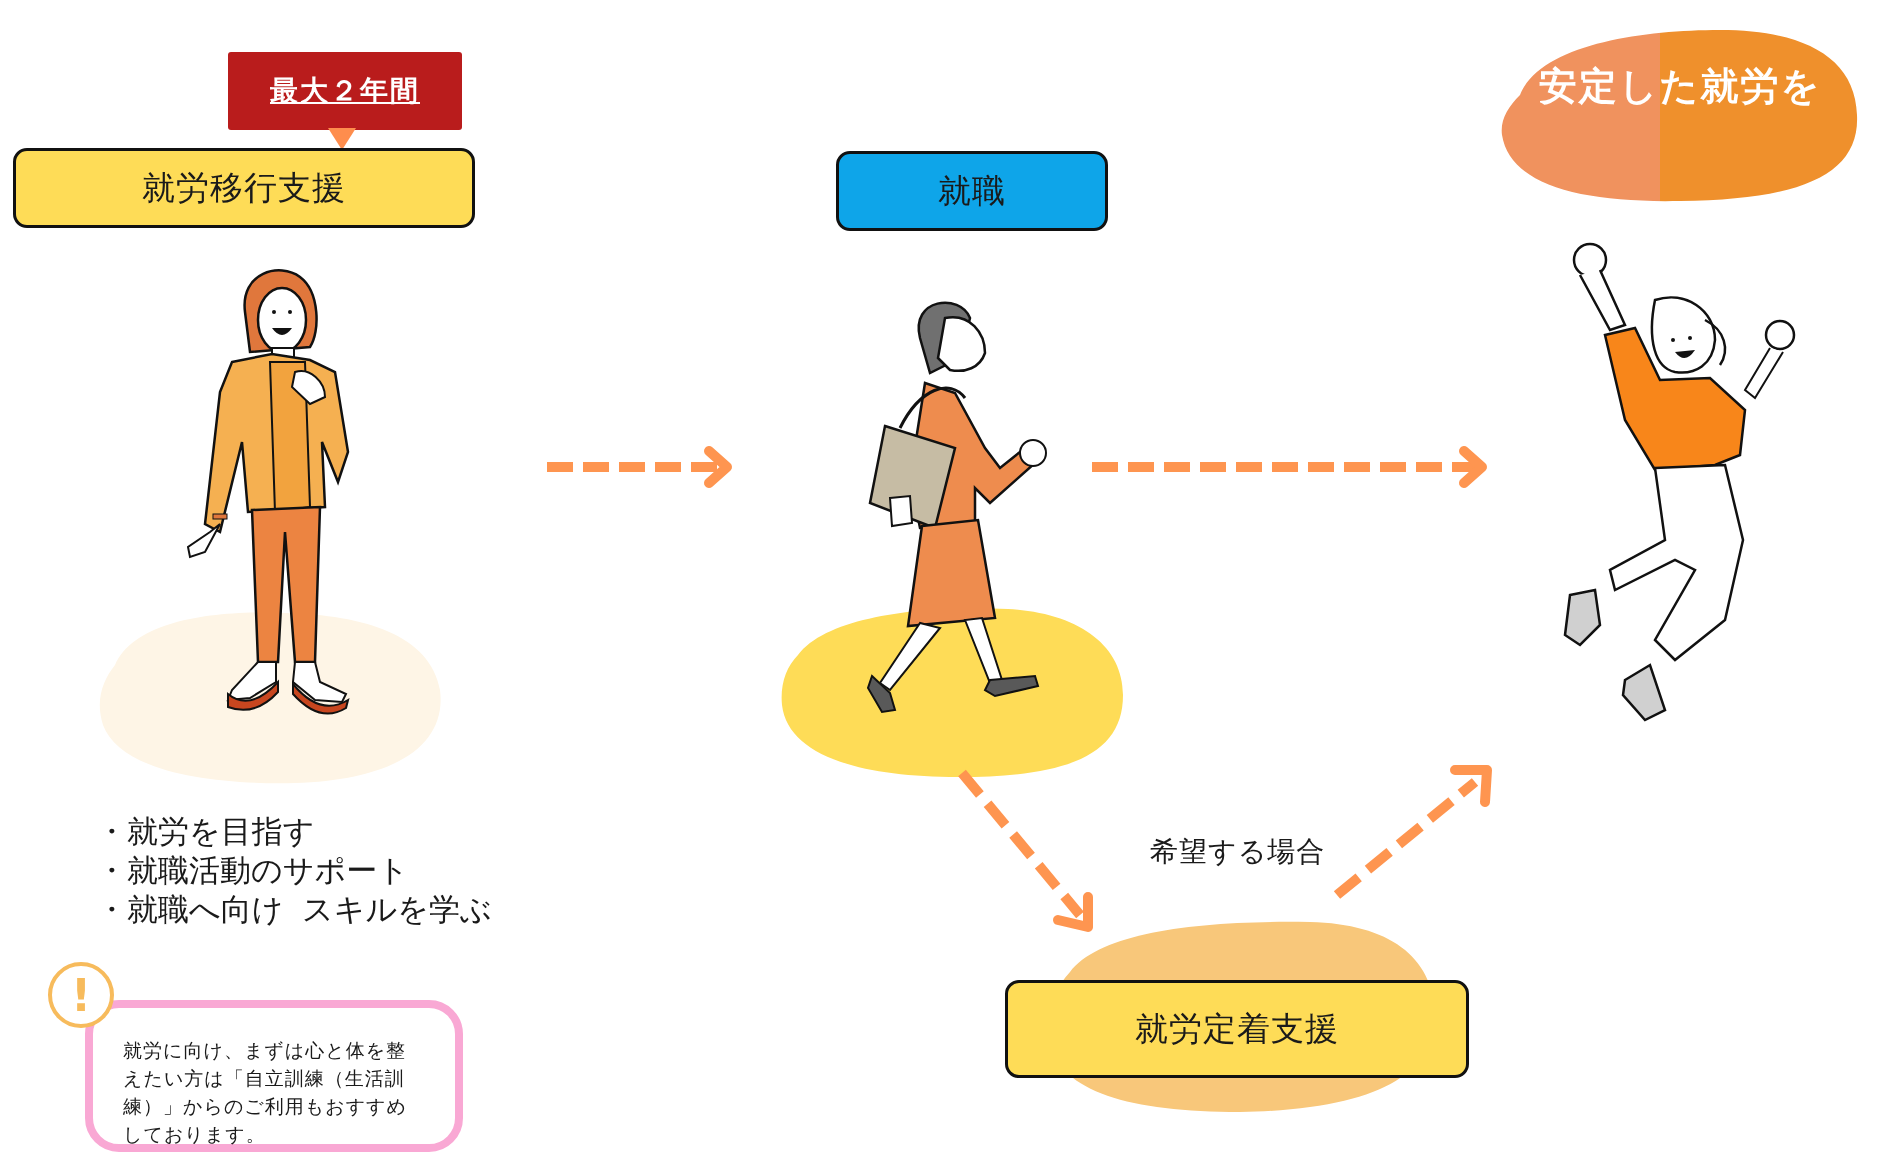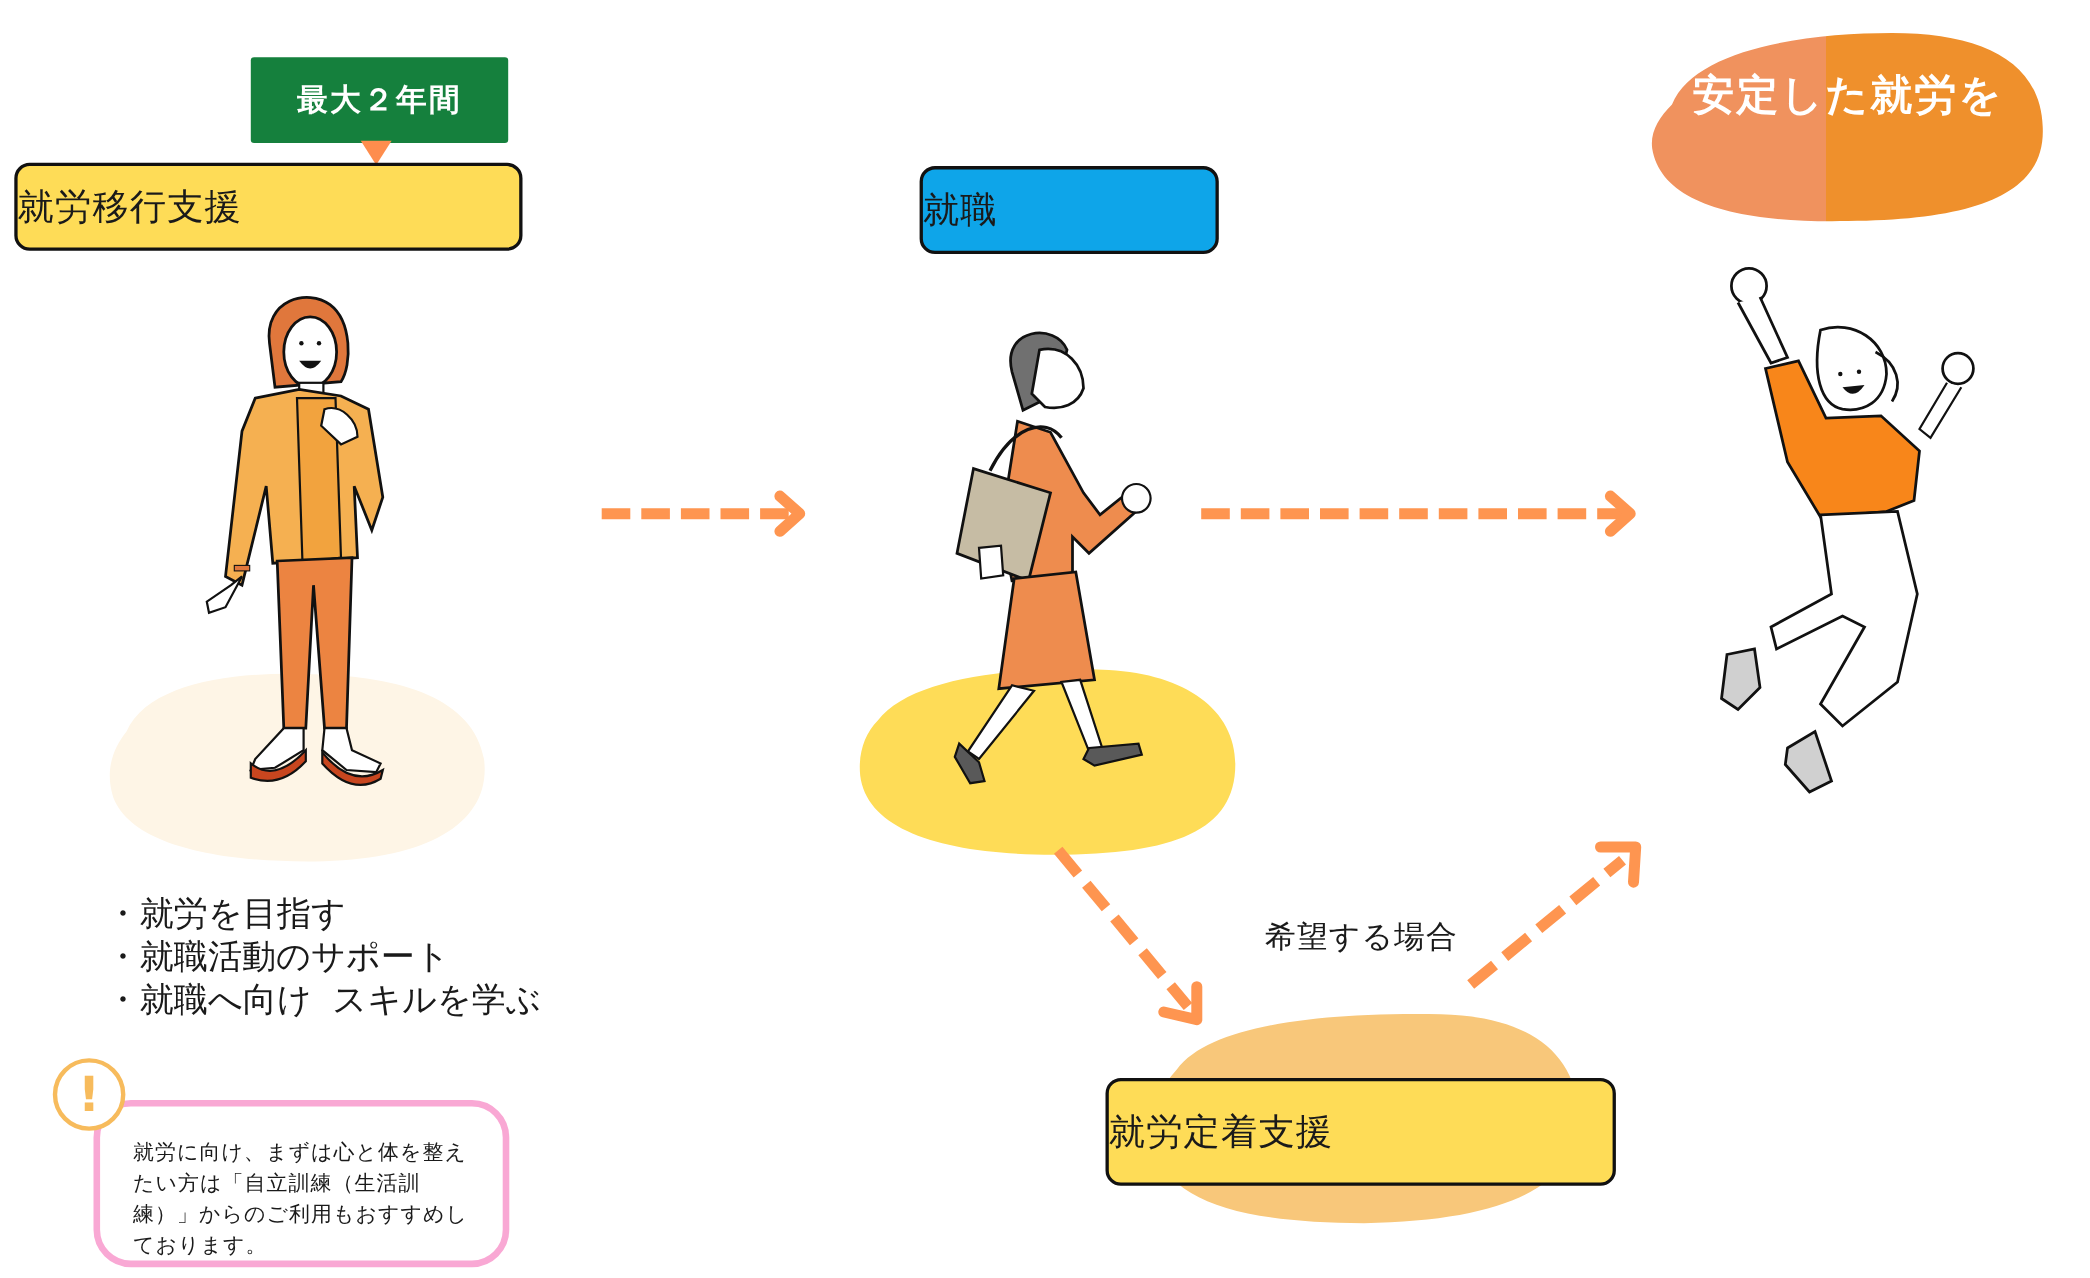--- a/index.html
+++ b/index.html
@@ -1,33 +1,33 @@
 <!DOCTYPE html>
 <html><head>
 <meta charset="utf-8">
 <style>
   html, body { margin:0; padding:0; background:#ffffff; }
   body { width:1900px; height:1162px; position:relative; overflow:hidden;
          font-family:"DejaVu Sans", "Liberation Sans", sans-serif; color:#1a1a1a; }
   .stage-box { position:absolute; box-sizing:border-box; border:3px solid #111;
-               border-radius:14px; display:flex; align-items:center; 
+               border-radius:14px; display:flex; align-items:center; justify-content:center;
                font-size:33px; letter-spacing:1px; }
   .yellow { background:#fedc57; }
   .white { background:#0ea5e9; }
-  .callout { position:absolute; background:#15803d; color:#fff; font-weight:bold;
+  .callout { position:absolute; background:#b91c1c; color:#fff; font-weight:bold;
              font-size:28px; display:flex; align-items:center; justify-content:center;
-             border-radius:3px; letter-spacing:2px; }
+             border-radius:3px; letter-spacing:2px;text-decoration:underline; }
   .callout-tail { position:absolute; width:0; height:0;
                   border-left:14px solid transparent; border-right:14px solid transparent;
                   border-top:22px solid #fe8d4d; }
   .goal { position:absolute; color:#fff; font-weight:bold; font-size:38px;
           text-align:center; line-height:56px; letter-spacing:2px; }
   .bullets { position:absolute; font-size:31px; line-height:39px;font-family:Liberation Mono, monospace; }
   .bullets div::before { content:"・"; }
-  .note { position:absolute; box-sizing:border-box; border:6px solid #f9a8d4;
+  .note { position:absolute; box-sizing:border-box; border:8px solid #f9a8d4;
           border-radius:34px; background:#fff; padding:28px 30px 0 30px;
           font-size:19px; line-height:28px; letter-spacing:1px; }
   .note-icon { position:absolute; box-sizing:border-box; width:66px; height:66px;
                border-radius:50%; border:4px solid #f7bb5c; background:#fff;
                display:flex; align-items:center; justify-content:center;
                color:#f7bb5c; font-weight:bold; font-size:44px; }
   .label { position:absolute; font-size:28px; letter-spacing:1px; }
   svg { position:absolute; overflow:visible; }
 </style>
 </head>

